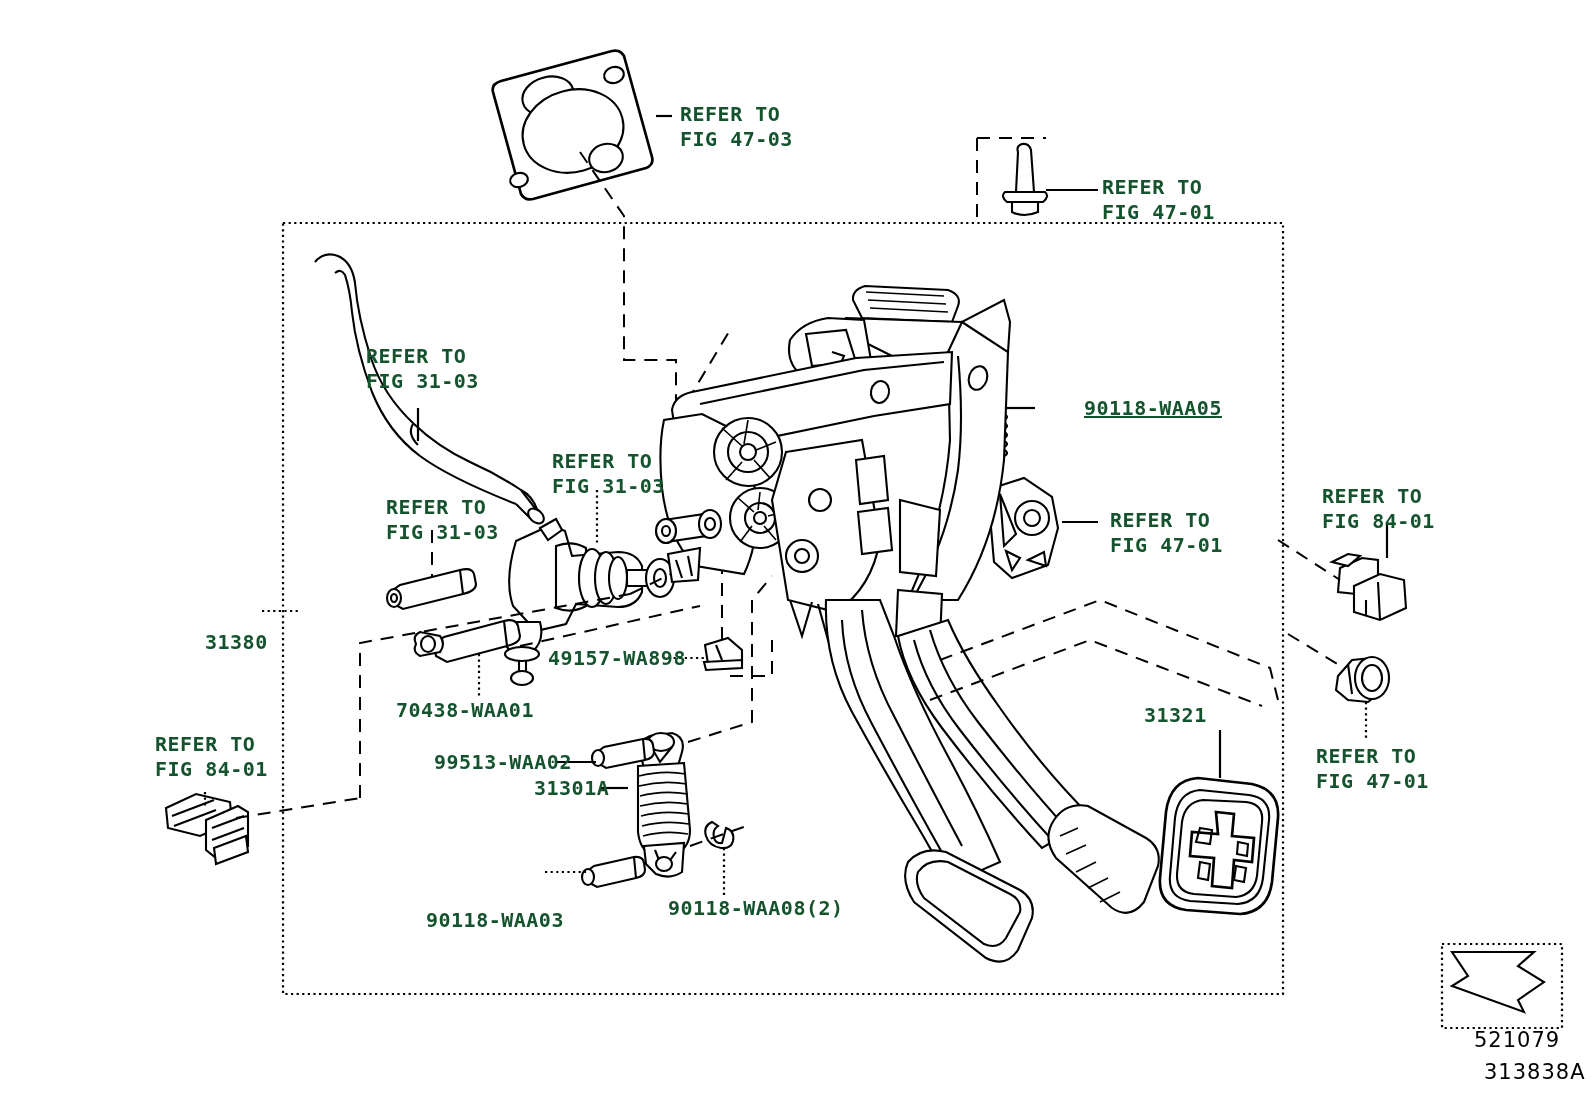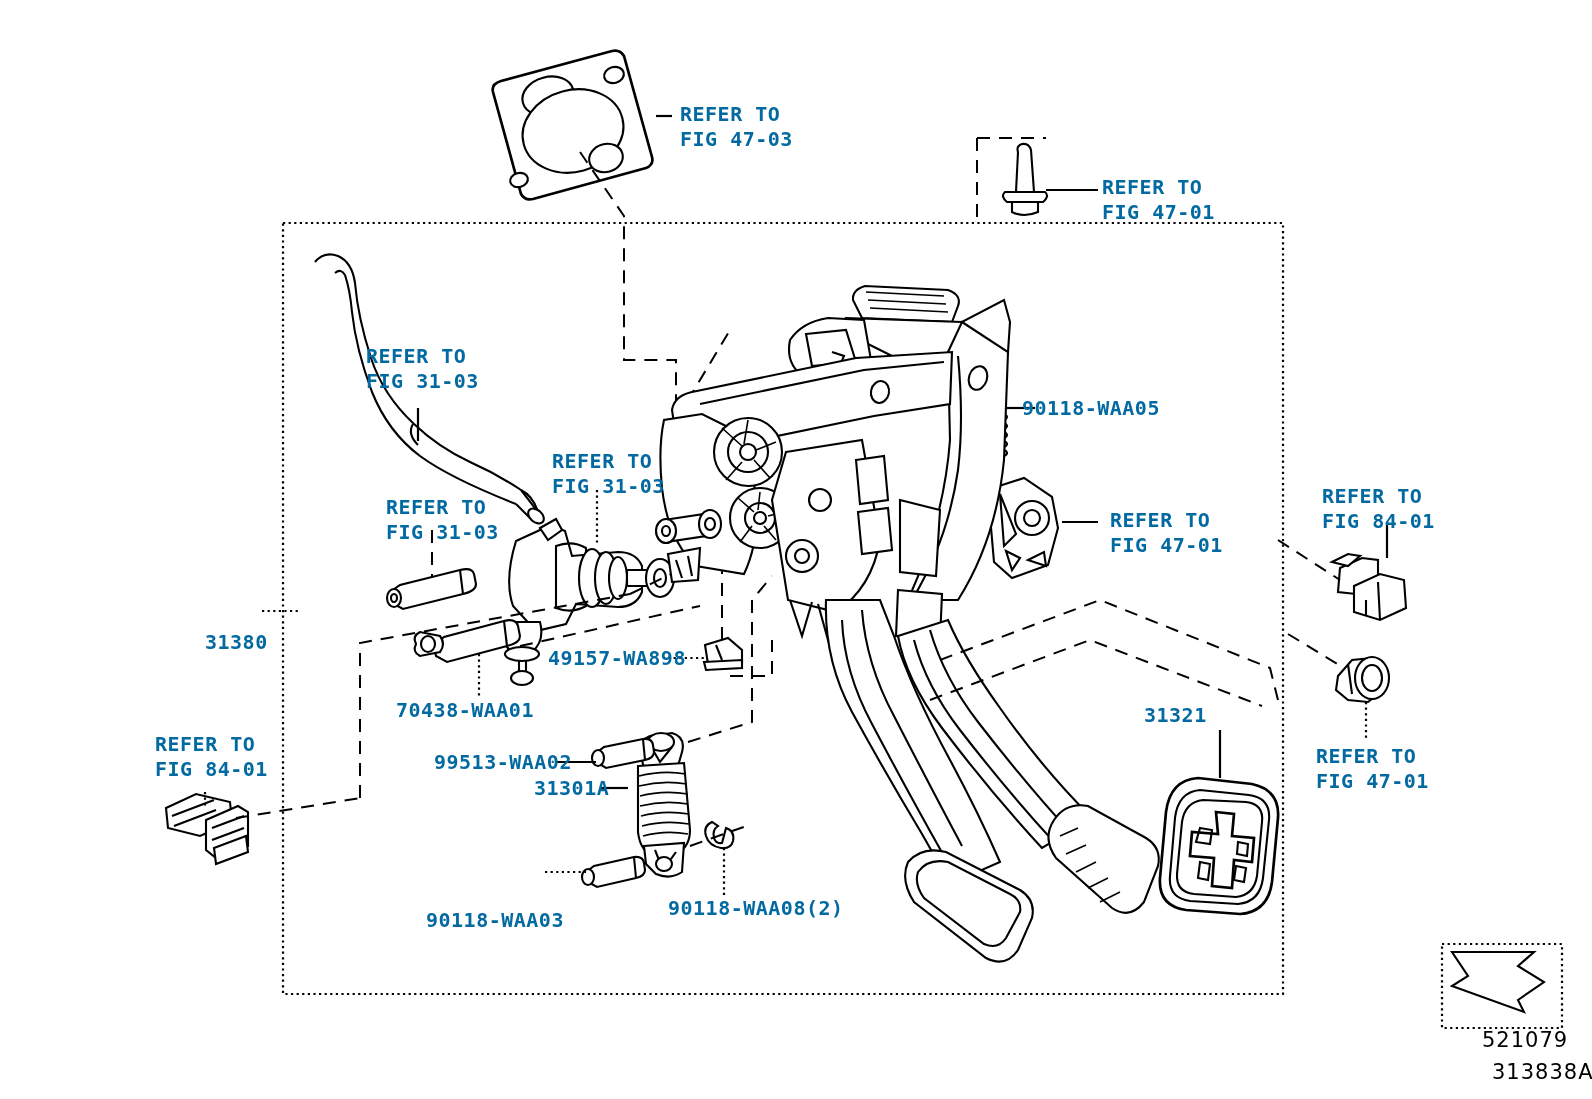--- a/index.html
+++ b/index.html
@@ -1,23 +1,23 @@
 <!DOCTYPE html>
 <html><head>
 <meta charset="utf-8">
 <style>
   html,body{margin:0;padding:0;background:#fff;}
   body{width:1592px;height:1099px;position:relative;overflow:hidden;
        font-family:"DejaVu Sans Mono","Liberation Mono",monospace;color:#000;}
   #stage{position:absolute;inset:0;}
   svg.layer{position:absolute;left:0;top:0;width:1592px;height:1099px;overflow:visible;}
   .lbl{position:absolute;white-space:pre;font-family:"DejaVu Sans Mono","Liberation Mono",monospace;
-       font-size:20px;line-height:25px;font-weight:700;color:#0369a1;letter-spacing:.5px;}
+       font-size:20px;line-height:25px;font-weight:700;color:#14532d;letter-spacing:.5px;}
   .footer-num{position:absolute;font-family:"DejaVu Sans","Liberation Sans",sans-serif;
-       font-size:21px;font-weight:400;color:#000;letter-spacing:1px;margin-left:8px;}
+       font-size:21px;font-weight:400;color:#000;letter-spacing:1px;}
   .ln{stroke:#000;fill:none;}
   .thin{stroke-width:1.6;}
   .med{stroke-width:2.1;}
   .thick{stroke-width:2.7;}
   .dash{stroke:#000;fill:none;stroke-width:2;stroke-dasharray:13 9;}
   .dot{stroke:#000;fill:none;stroke-width:2.2;stroke-dasharray:2.2 3.4;}
   .leader{stroke:#000;fill:none;stroke-width:2.2;}
   .wht{fill:#fff;}
 </style>
 </head>
@@ -321,21 +321,21 @@
   <div class="lbl" style="left:548px;top:646px;">49157-WA898</div>
 
   <div class="lbl" style="left:434px;top:750px;">99513-WAA02</div>
 
   <div class="lbl" style="left:534px;top:776px;">31301A</div>
 
   <div class="lbl" style="left:426px;top:908px;">90118-WAA03</div>
 
   <div class="lbl" style="left:668px;top:896px;">90118-WAA08(2)</div>
 
-  <div class="lbl" style="left:1022px;top:396px;">90118-WAA05</div>
+  <div class="lbl" style="left:1084px;top:396px;text-decoration:underline;">90118-WAA05</div>
 
   <div class="lbl" style="left:1110px;top:508px;">REFER TO
 FIG 47-01</div>
 
   <div class="lbl" style="left:1322px;top:484px;">REFER TO
 FIG 84-01</div>
 
   <div class="lbl" style="left:1316px;top:744px;">REFER TO
 FIG 47-01</div>
 

